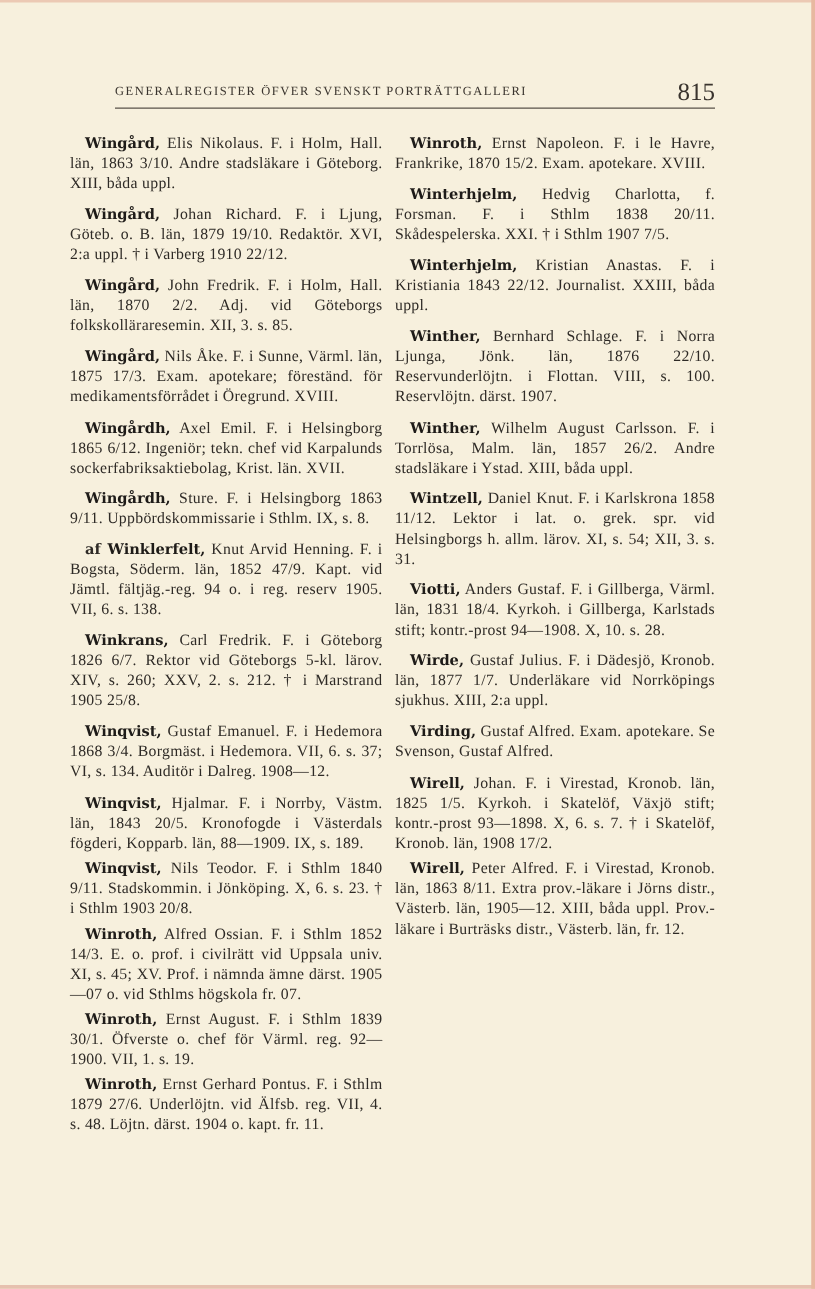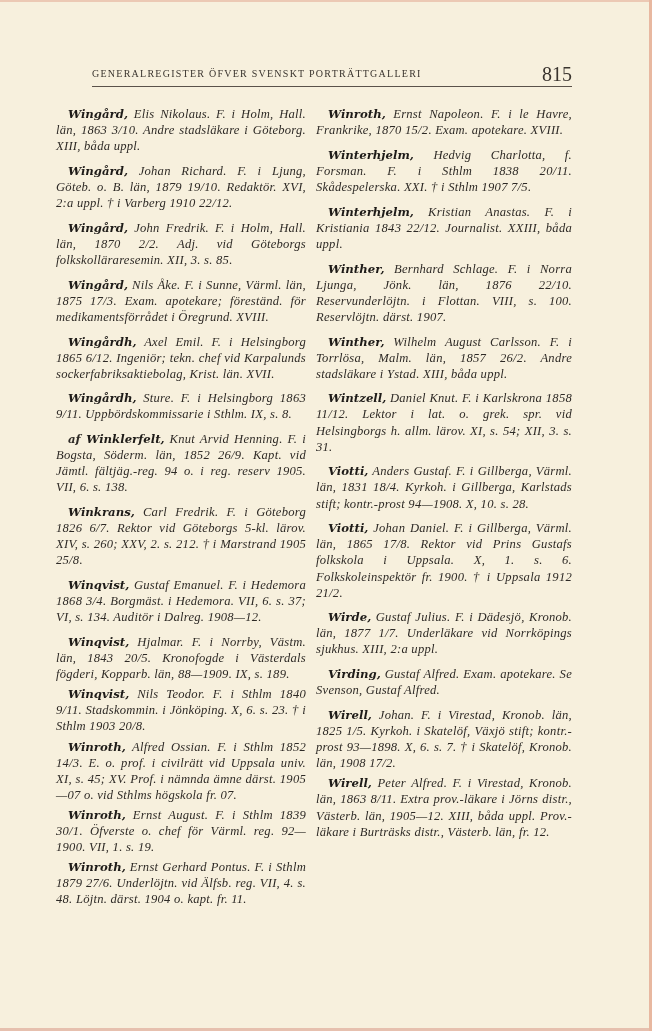--- a/index.html
+++ b/index.html
@@ -7,21 +7,21 @@
   .page{position:relative;width:652px;height:1031px;background:#f7f0dd;
     box-shadow:inset -3px 0 0 #e8b8a0, inset 0 2px 0 #ecc9b4, inset 0 -3px 0 #e6c0ae;
     font-family:"DejaVu Serif","Liberation Serif",serif;color:#2a2622;}
   .header{position:absolute;left:92px;top:66px;width:480px;height:20px;
     border-bottom:1px solid #5a524a;}
   .header-title{position:absolute;left:0;top:2px;font-size:10px;letter-spacing:1.25px;
     text-transform:uppercase;color:#3a342e;font-family:"Liberation Serif",serif;}
   .header-page{position:absolute;right:0;top:-3px;font-size:20px;color:#3a342e;
     font-family:"Liberation Serif",serif;}
   .col{position:absolute;top:106px;width:250px;font-family:"Liberation Serif",serif;
-    font-size:12.6px;line-height:16.1px;color:#2e2a26;text-align:justify;font-style:italic;}
+    font-size:12.6px;line-height:16.1px;color:#2e2a26;text-align:justify;}
   .col.left{left:56px;}
   .col.right{left:316px;width:256px;}
   .entry{margin:0 0 8.6px 0;text-indent:12px;}
   .entry.tight{margin-bottom:4px;}
   .name{font-weight:bold;color:#1e1b18;font-family:"DejaVu Serif",serif;font-size:11.7px;}
   .prefix{font-weight:bold;font-family:"DejaVu Serif",serif;font-size:11.7px;}
   .body{letter-spacing:0.25px;}
 </style>
 </head>
 <body>
@@ -32,37 +32,36 @@
     <span class="header-page">815</span>
   </div>
 
   <div class="col left">
     <p class="entry"><span class="name">Wingård,</span><span class="body"> Elis Nikolaus. F. i Holm, Hall. län, 1863 3/10. Andre stadsläkare i Göteborg. XIII, båda uppl.</span></p>
     <p class="entry"><span class="name">Wingård,</span><span class="body"> Johan Richard. F. i Ljung, Göteb. o. B. län, 1879 19/10. Redaktör. XVI, 2:a uppl. † i Varberg 1910 22/12.</span></p>
     <p class="entry"><span class="name">Wingård,</span><span class="body"> John Fredrik. F. i Holm, Hall. län, 1870 2/2. Adj. vid Göteborgs folkskolläraresemin. XII, 3. s. 85.</span></p>
     <p class="entry"><span class="name">Wingård,</span><span class="body"> Nils Åke. F. i Sunne, Värml. län, 1875 17/3. Exam. apotekare; föreständ. för medikamentsförrådet i Öregrund. XVIII.</span></p>
     <p class="entry"><span class="name">Wingårdh,</span><span class="body"> Axel Emil. F. i Helsingborg 1865 6/12. Ingeniör; tekn. chef vid Karpalunds sockerfabriksaktiebolag, Krist. län. XVII.</span></p>
     <p class="entry"><span class="name">Wingårdh,</span><span class="body"> Sture. F. i Helsingborg 1863 9/11. Uppbördskommissarie i Sthlm. IX, s. 8.</span></p>
-    <p class="entry"><span class="prefix">af </span><span class="name">Winklerfelt,</span><span class="body"> Knut Arvid Henning. F. i Bogsta, Söderm. län, 1852 26/9. Kapt. vid Jämtl. fältjäg.-reg. 94 o. i reg. reserv 1905. VII, 6. s. 138.</span></p>
+    <p class="entry"><span class="prefix">af </span><span class="name">Winklerfelt,</span><span class="body"> Knut Arvid Henning. F. i Bogsta, Söderm. län, 1852 47/9. Kapt. vid Jämtl. fältjäg.-reg. 94 o. i reg. reserv 1905. VII, 6. s. 138.</span></p>
     <p class="entry"><span class="name">Winkrans,</span><span class="body"> Carl Fredrik. F. i Göteborg 1826 6/7. Rektor vid Göteborgs 5-kl. lärov. XIV, s. 260; XXV, 2. s. 212. † i Marstrand 1905 25/8.</span></p>
     <p class="entry"><span class="name">Winqvist,</span><span class="body"> Gustaf Emanuel. F. i Hedemora 1868 3/4. Borgmäst. i Hedemora. VII, 6. s. 37; VI, s. 134. Auditör i Dalreg. 1908—12.</span></p>
     <p class="entry tight"><span class="name">Winqvist,</span><span class="body"> Hjalmar. F. i Norrby, Västm. län, 1843 20/5. Kronofogde i Västerdals fögderi, Kopparb. län, 88—1909. IX, s. 189.</span></p>
     <p class="entry tight"><span class="name">Winqvist,</span><span class="body"> Nils Teodor. F. i Sthlm 1840 9/11. Stadskommin. i Jönköping. X, 6. s. 23. † i Sthlm 1903 20/8.</span></p>
     <p class="entry tight"><span class="name">Winroth,</span><span class="body"> Alfred Ossian. F. i Sthlm 1852 14/3. E. o. prof. i civilrätt vid Uppsala univ. XI, s. 45; XV. Prof. i nämnda ämne därst. 1905—07 o. vid Sthlms högskola fr. 07.</span></p>
     <p class="entry tight"><span class="name">Winroth,</span><span class="body"> Ernst August. F. i Sthlm 1839 30/1. Öfverste o. chef för Värml. reg. 92—1900. VII, 1. s. 19.</span></p>
     <p class="entry tight"><span class="name">Winroth,</span><span class="body"> Ernst Gerhard Pontus. F. i Sthlm 1879 27/6. Underlöjtn. vid Älfsb. reg. VII, 4. s. 48. Löjtn. därst. 1904 o. kapt. fr. 11.</span></p>
   </div>
 
   <div class="col right">
     <p class="entry"><span class="name">Winroth,</span><span class="body"> Ernst Napoleon. F. i le Havre, Frankrike, 1870 15/2. Exam. apotekare. XVIII.</span></p>
     <p class="entry"><span class="name">Winterhjelm,</span><span class="body"> Hedvig Charlotta, f. Forsman. F. i Sthlm 1838 20/11. Skådespelerska. XXI. † i Sthlm 1907 7/5.</span></p>
     <p class="entry"><span class="name">Winterhjelm,</span><span class="body"> Kristian Anastas. F. i Kristiania 1843 22/12. Journalist. XXIII, båda uppl.</span></p>
     <p class="entry"><span class="name">Winther,</span><span class="body"> Bernhard Schlage. F. i Norra Ljunga, Jönk. län, 1876 22/10. Reservunderlöjtn. i Flottan. VIII, s. 100. Reservlöjtn. därst. 1907.</span></p>
     <p class="entry"><span class="name">Winther,</span><span class="body"> Wilhelm August Carlsson. F. i Torrlösa, Malm. län, 1857 26/2. Andre stadsläkare i Ystad. XIII, båda uppl.</span></p>
     <p class="entry"><span class="name">Wintzell,</span><span class="body"> Daniel Knut. F. i Karlskrona 1858 11/12. Lektor i lat. o. grek. spr. vid Helsingborgs h. allm. lärov. XI, s. 54; XII, 3. s. 31.</span></p>
     <p class="entry"><span class="name">Viotti,</span><span class="body"> Anders Gustaf. F. i Gillberga, Värml. län, 1831 18/4. Kyrkoh. i Gillberga, Karlstads stift; kontr.-prost 94—1908. X, 10. s. 28.</span></p>
-    <p class="entry"><span class="name">Viotti,</span><span class="body"> Johan Daniel. F. i Gillberga, Värml. län, 1865 17/8. Rektor vid Prins Gustafs folkskola i Uppsala. X, 1. s. 6. Folkskoleinspektör fr. 1900. † i Uppsala 1912 21/2.</span></p>
     <p class="entry"><span class="name">Wirde,</span><span class="body"> Gustaf Julius. F. i Dädesjö, Kronob. län, 1877 1/7. Underläkare vid Norrköpings sjukhus. XIII, 2:a uppl.</span></p>
     <p class="entry"><span class="name">Virding,</span><span class="body"> Gustaf Alfred. Exam. apotekare. Se Svenson, Gustaf Alfred.</span></p>
     <p class="entry tight"><span class="name">Wirell,</span><span class="body"> Johan. F. i Virestad, Kronob. län, 1825 1/5. Kyrkoh. i Skatelöf, Växjö stift; kontr.-prost 93—1898. X, 6. s. 7. † i Skatelöf, Kronob. län, 1908 17/2.</span></p>
     <p class="entry tight"><span class="name">Wirell,</span><span class="body"> Peter Alfred. F. i Virestad, Kronob. län, 1863 8/11. Extra prov.-läkare i Jörns distr., Västerb. län, 1905—12. XIII, båda uppl. Prov.-läkare i Burträsks distr., Västerb. län, fr. 12.</span></p>
   </div>
 </div>
 
 </body></html>

